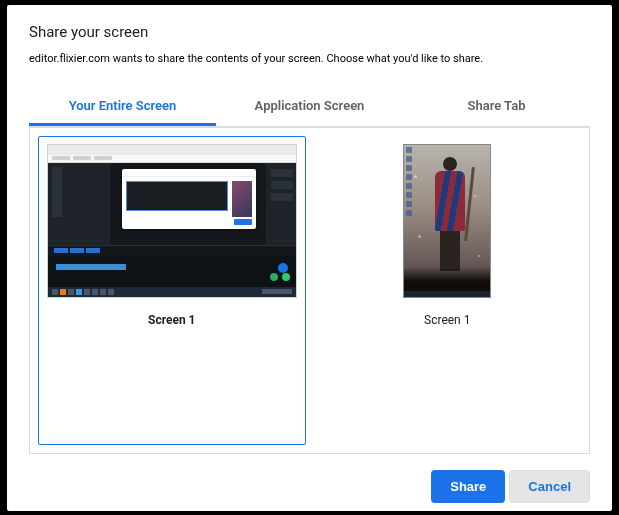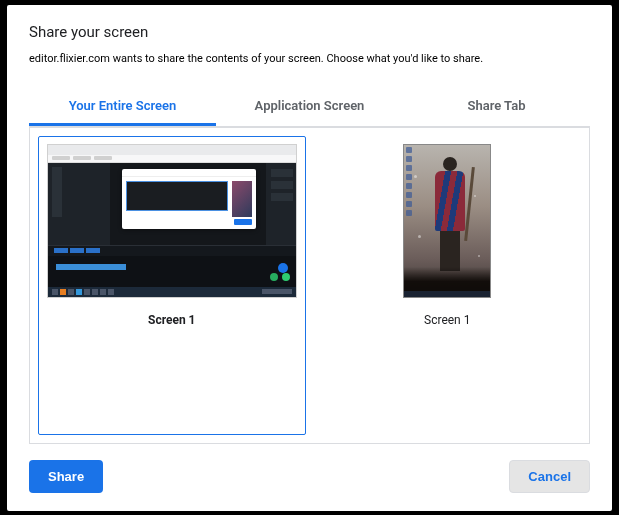--- a/index.html
+++ b/index.html
@@ -92,23 +92,23 @@
       font-size: 12px;
       color: #202124;
       margin-top: 12px;
       text-align: center;
     }
     .screen-option.selected .screen-label {
       font-weight: 700;
     }
     .footer {
       display: flex;
-      justify-content: space-between;
-      gap: 10px;
-      padding: 16px 22px 18px 22px;
+      justify-content: flex-end;
+      gap: 4px;
+      padding: 16px 22px 8px 22px;
     }
     .btn {
       font-size: 13px;
       font-weight: 600;
       padding: 8px 18px;
       border-radius: 4px;
       cursor: pointer;
       border: 1px solid transparent;
     }
     .btn-primary {

